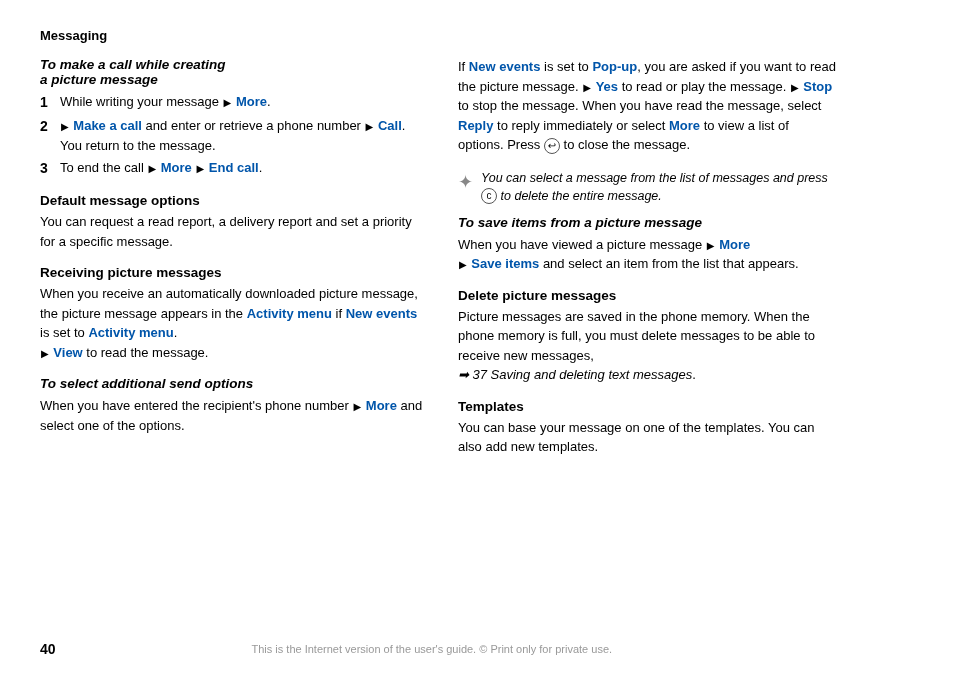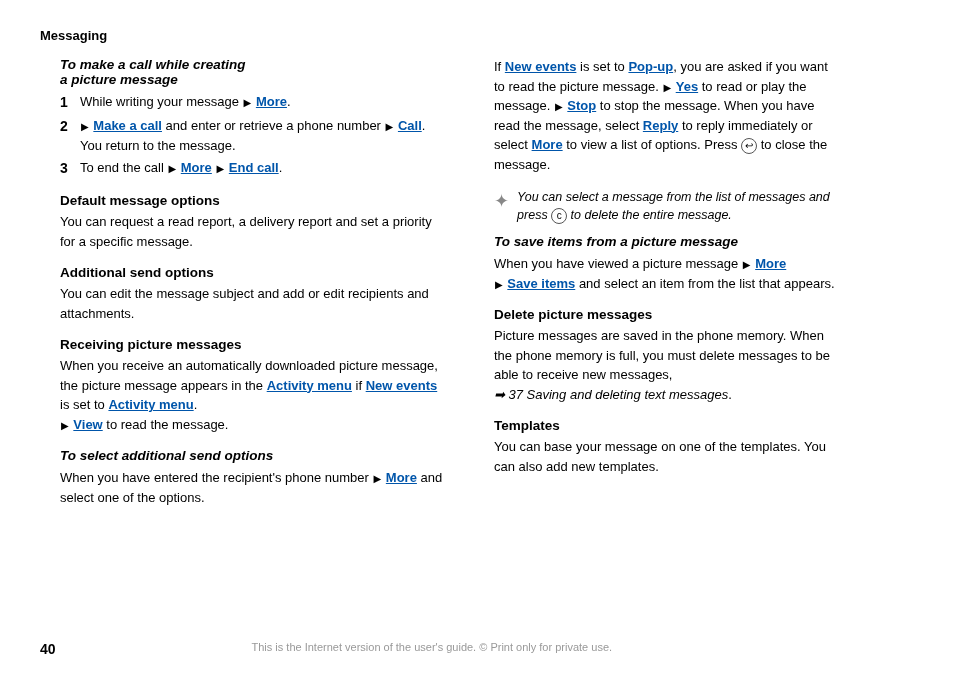--- a/index.html
+++ b/index.html
@@ -21,22 +21,21 @@
     }
     .page-header {
       font-weight: bold;
       font-size: 13px;
       margin-bottom: 14px;
       color: #000;
     }
     .content-columns {
       display: flex;
       flex: 1;
-      gap: 44px;
-      margin-left: 20px;
+      gap: 28px;
     }
     .left-col {
       width: 390px;
       flex-shrink: 0;
     }
     .right-col {
       flex: 1;
     }
     .section {
       margin-bottom: 14px;
@@ -55,21 +54,20 @@
       color: #000;
     }
     .section-body {
       font-size: 13px;
       line-height: 1.5;
       color: #000;
     }
     .link {
       color: #0055aa;
       font-weight: bold;
-      text-decoration: underline;
     }
     .numbered-list {
       list-style: none;
       padding: 0;
       margin: 0 0 4px 0;
     }
     .numbered-list li {
       display: flex;
       gap: 6px;
       margin-bottom: 3px;
@@ -113,21 +111,21 @@
       vertical-align: middle;
     }
     .arrow {
       color: #000;
       font-size: 10px;
       margin: 0 1px;
     }
     .page-footer {
       display: flex;
       justify-content: space-between;
-      align-items: flex-start;
+      align-items: center;
       margin-top: 8px;
     }
     .page-number {
       font-size: 14px;
       font-weight: bold;
       color: #000;
     }
     .footer-text {
       font-size: 11px;
       color: #999;
@@ -162,24 +160,20 @@
           </li>
         </ol>
       </div>
 
       <div class="section">
         <div class="section-title-bold">Default message options</div>
         <div class="section-body">You can request a read report, a delivery report and set a priority for a specific message.</div>
       </div>
 
 
-      <div class="section">
-        <div class="section-title-bold">Additional send options</div>
-        <div class="section-body">You can edit the message subject and add or edit recipients and attachments.</div>
-      </div>
 
       <div class="section">
         <div class="section-title-bold">Receiving picture messages</div>
         <div class="section-body">When you receive an automatically downloaded picture message, the picture message appears in the <span class="link">Activity menu</span> if <span class="link">New events</span> is set to <span class="link">Activity menu</span>.<br><span class="arrow">▶</span> <span class="link">View</span> to read the message.</div>
       </div>
 
       <div class="section">
         <div class="section-title-bold-italic">To select additional send options</div>
         <div class="section-body">When you have entered the recipient's phone number <span class="arrow">▶</span> <span class="link">More</span> and select one of the options.</div>
       </div>

